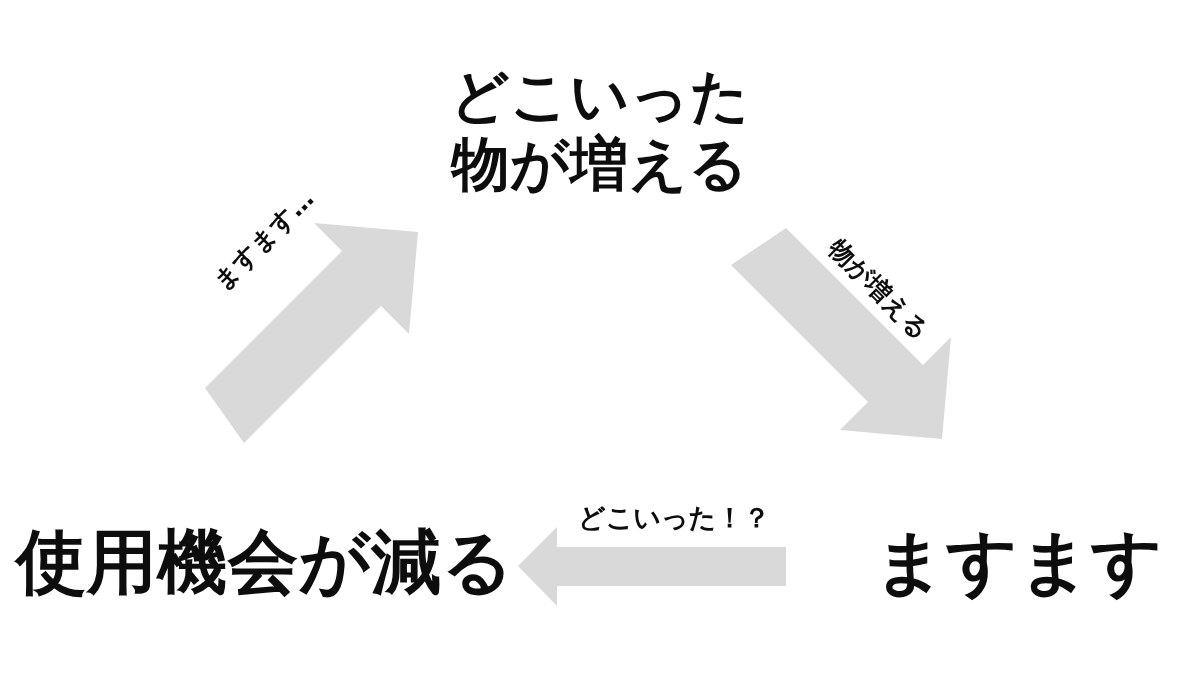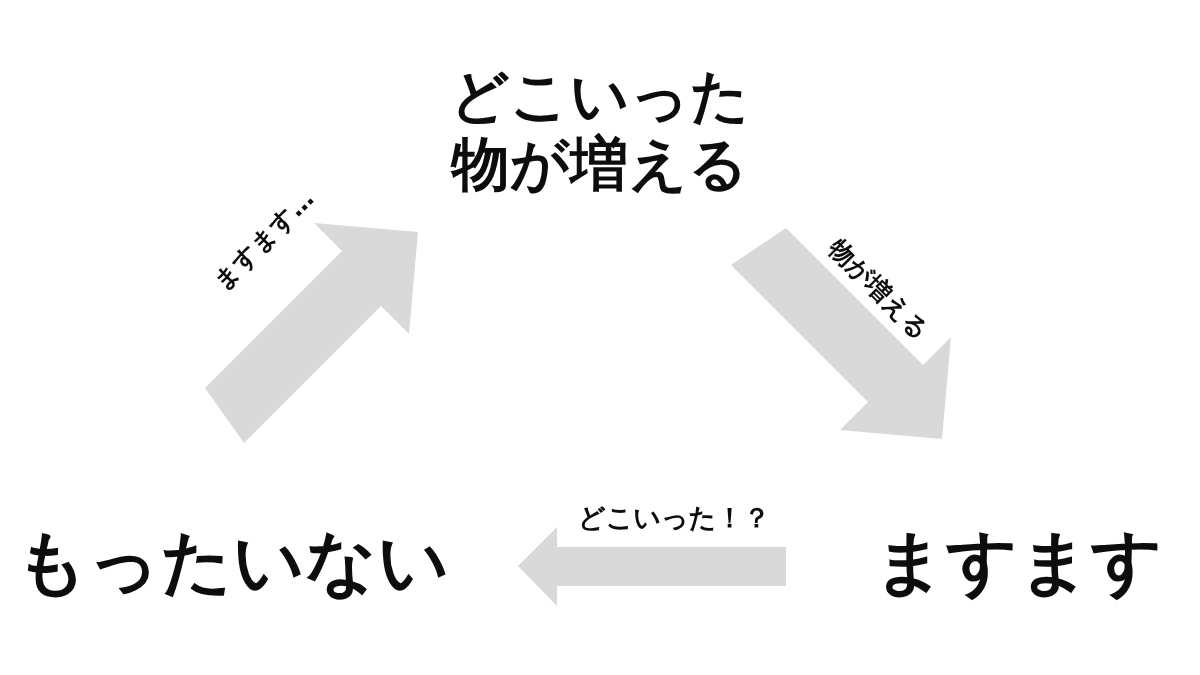--- a/index.html
+++ b/index.html
@@ -92,21 +92,21 @@
     <polygon class="arrow-shape" points="205,388 342,251 314,223 418,232 409,334 381,306 244,443"></polygon>
     <polygon class="arrow-shape" points="786,228 923,365 951,337 942,439 840,430 868,402 731,265"></polygon>
     <polygon class="arrow-shape" points="518,566 557,527 557,547 786,547 786,586 557,586 557,606"></polygon>
   </svg>
 
   <div class="node-text" id="node-top">
     <span class="line">どこいった</span>
     <span class="line">物が増える</span>
   </div>
 
-  <div class="node-text" id="node-bottom-left">もったいない</div>
+  <div class="node-text" id="node-bottom-left">使用機会が減る</div>
 
   <div class="node-text" id="node-bottom-right">ますます</div>
 
   <div class="edge-label" id="label-left">ますます…</div>
 
   <div class="edge-label" id="label-right">物が増える</div>
 
   <div class="edge-label" id="label-bottom">どこいった！？</div>
 
 </div>

